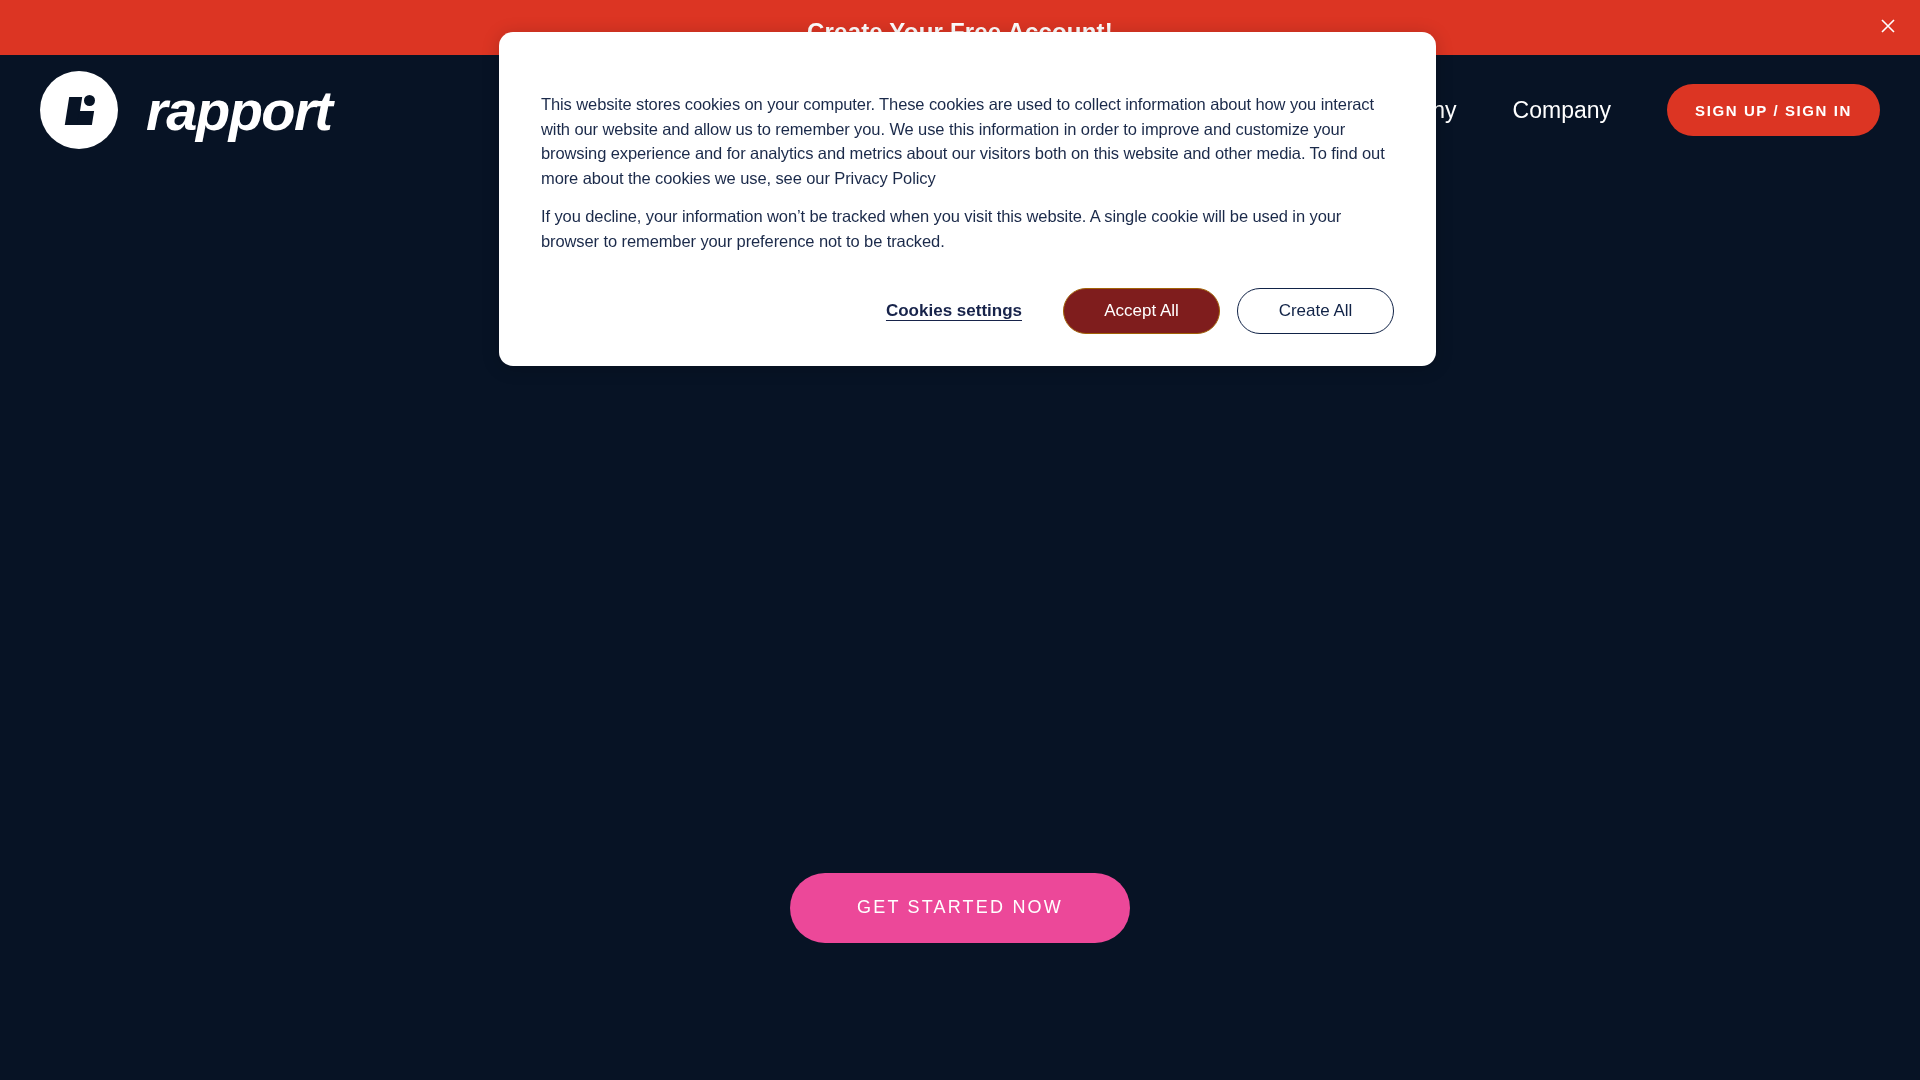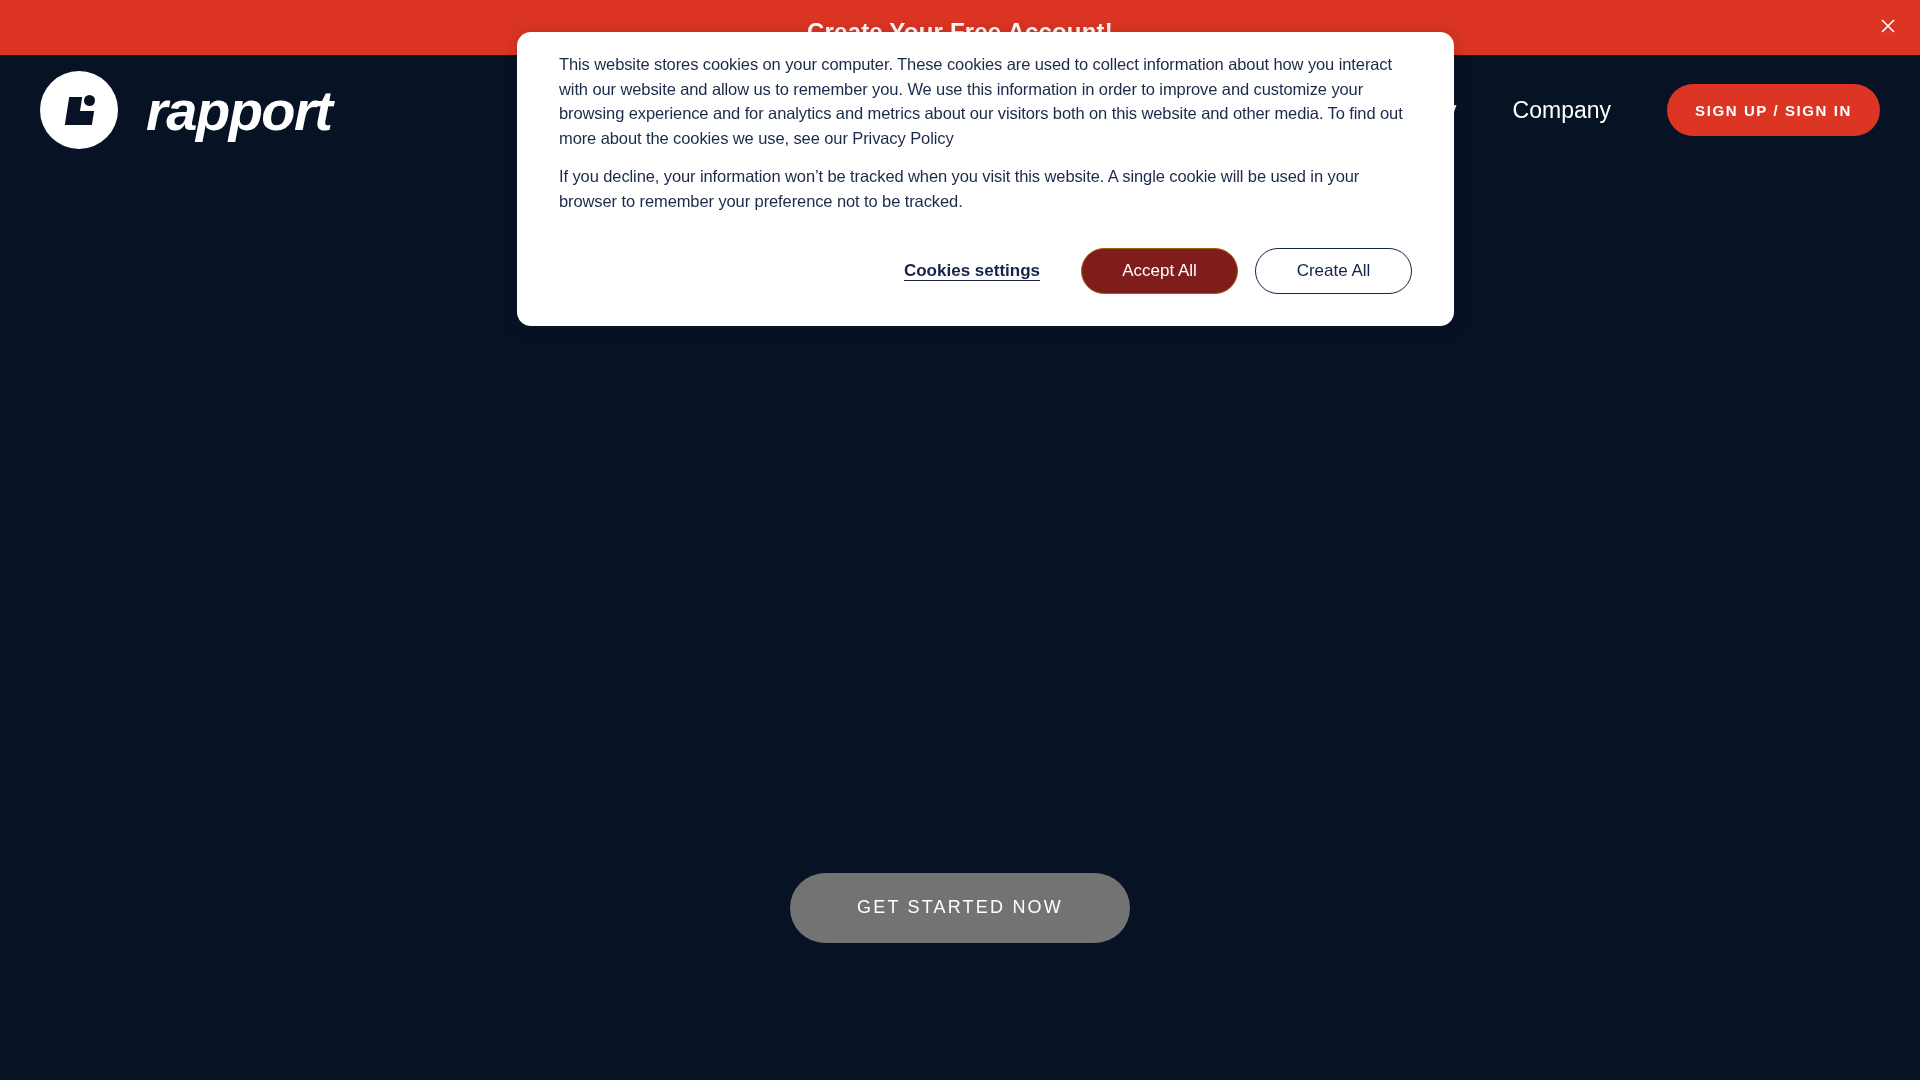--- a/index.html
+++ b/index.html
@@ -140,43 +140,43 @@
   #hero {
     position: absolute;
     top: 165px; left: 0;
     width: 1920px;
     height: 915px;
     display: flex;
     align-items: center;
     justify-content: center;
   }
   #get-started-button {
-    background: #737373;
+    background: #ec4899;
     color: #ffffff;
     border: none;
     border-radius: 999px;
     width: 340px;
     height: 70px;
     font-family: "Liberation Sans", sans-serif;
     font-size: 18px;
     font-weight: 500;
     letter-spacing: 2.2px;
     cursor: pointer;
     margin-top: 570px;
   }
 
   
   #cookie-dialog {
     position: absolute;
-    left: 517px;
+    left: 499px;
     top: 32px;
     width: 937px;
     background: #ffffff;
     border-radius: 14px;
-    padding: 20px 42px 32px 42px;
+    padding: 60px 42px 32px 42px;
     z-index: 20;
     box-shadow: 0 2px 18px rgba(0,0,0,.18);
   }
   .cookie-paragraph {
     color: #1b2a4a;
     font-size: 16.5px;
     line-height: 24.6px;
     letter-spacing: -0.1px;
   }
   #cookie-paragraph-2 { margin-top: 14px; }

